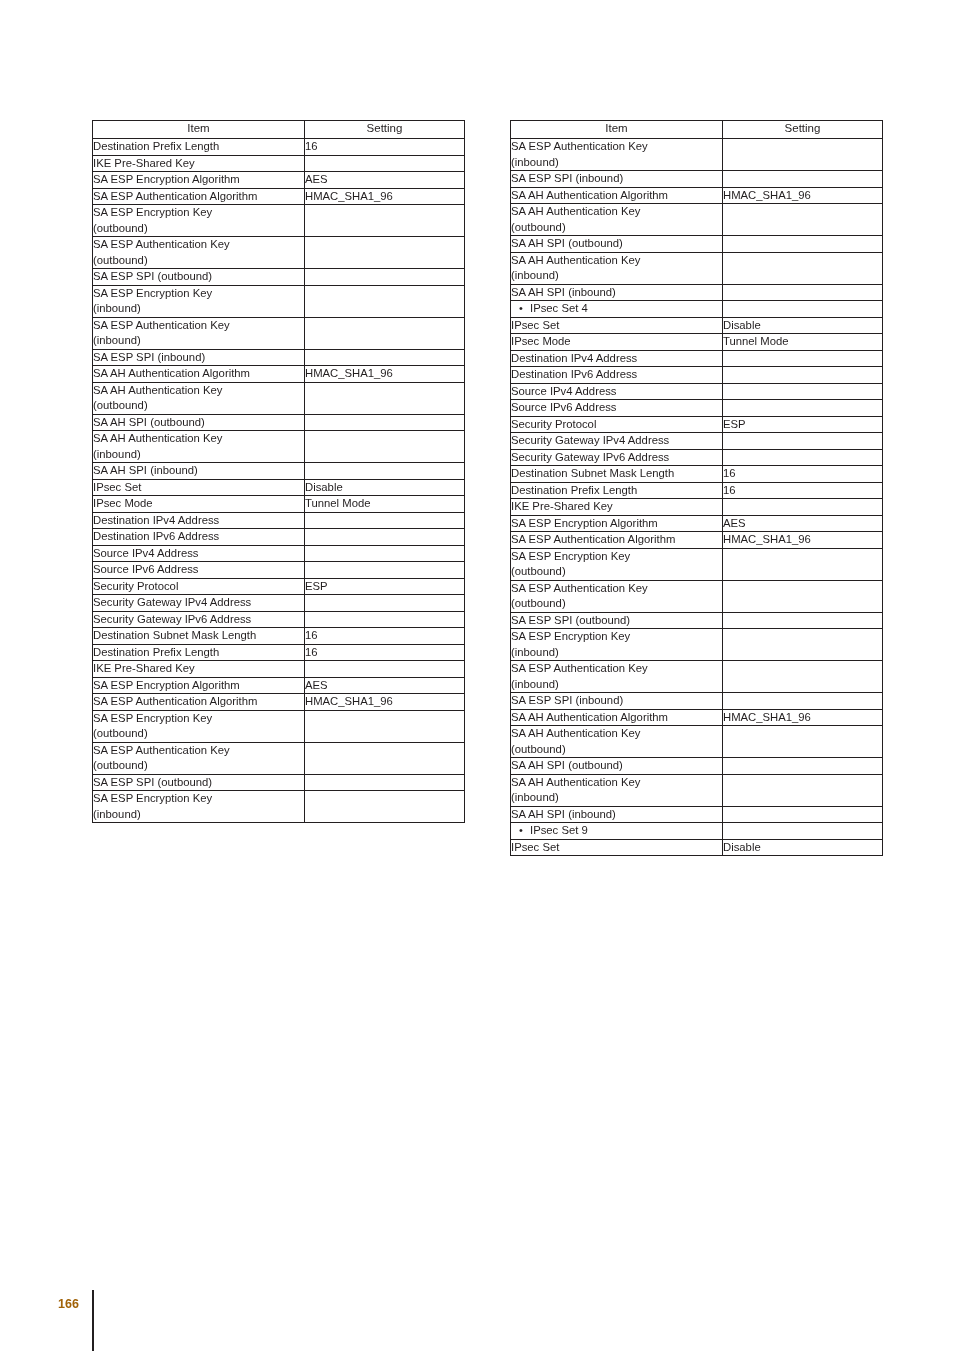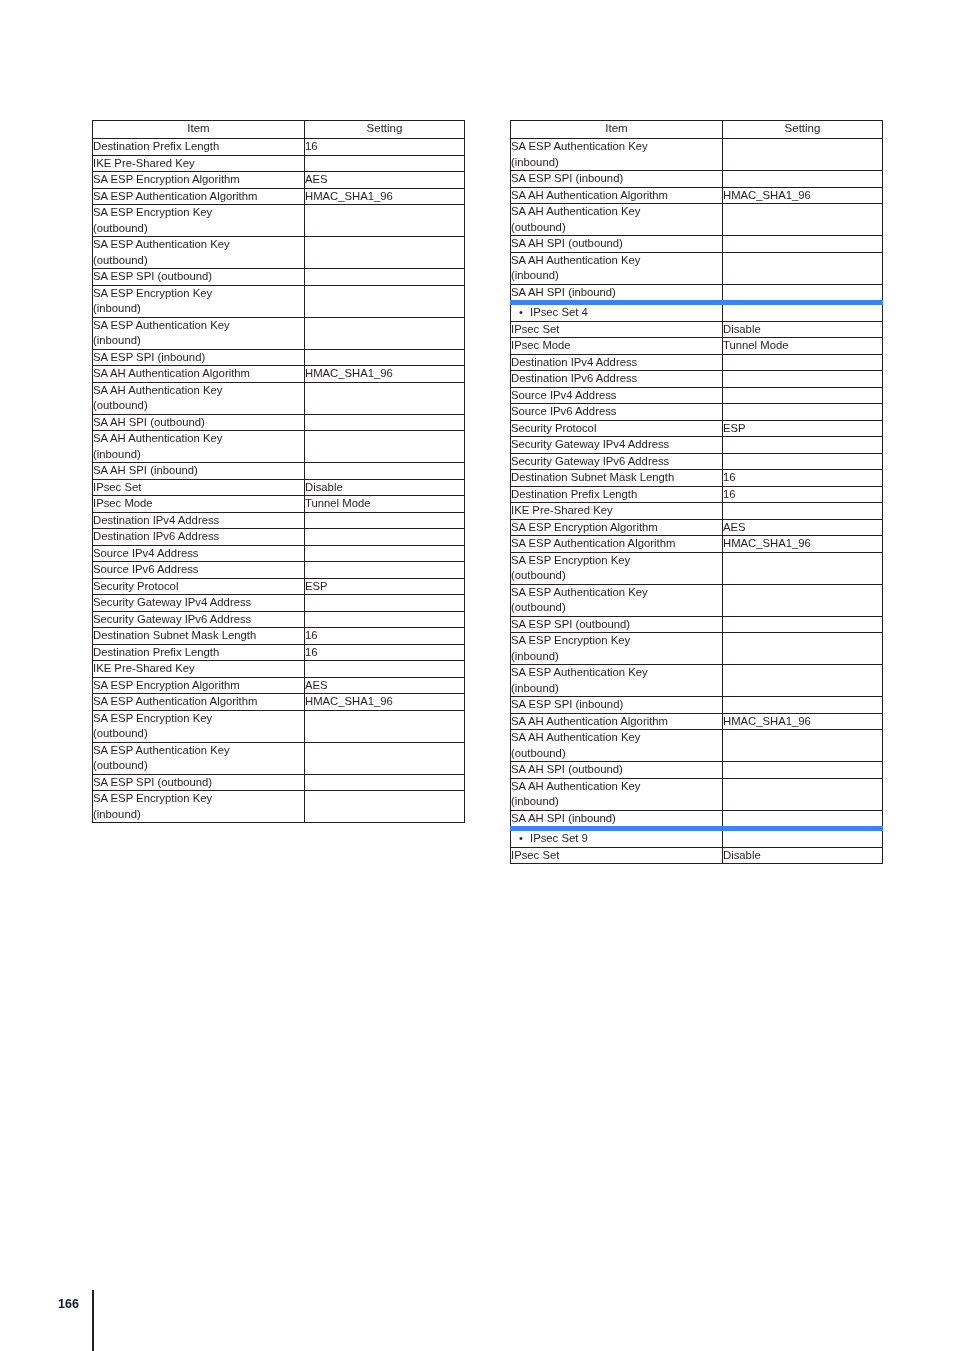--- a/index.html
+++ b/index.html
@@ -71,34 +71,34 @@
   tr.group td.item {
     padding-left: 8px;
   }
   tr.group td.item .bullet {
     display: inline-block;
     width: 11px;
     font-size: 11px;
     line-height: 15.5px;
   }
   tr.sep td {
-    border-top: 5px solid #3b82f6;
+    border-top: 1px solid #3b82f6;
   }
   tr.lastrow td {
     border-bottom: 1px solid #231f20;
   }
   .wrap2 { display: block; }
 
   .pagenum {
     position: absolute;
     left: 58px;
     top: 1297px;
     font-size: 12.5px;
     font-weight: bold;
-    color: #0f172a;
+    color: #a16207;
   }
   .vbar {
     position: absolute;
     left: 92px;
     top: 1290px;
     width: 2px;
     height: 62px;
     background: #231f20;
   }
 </style>

